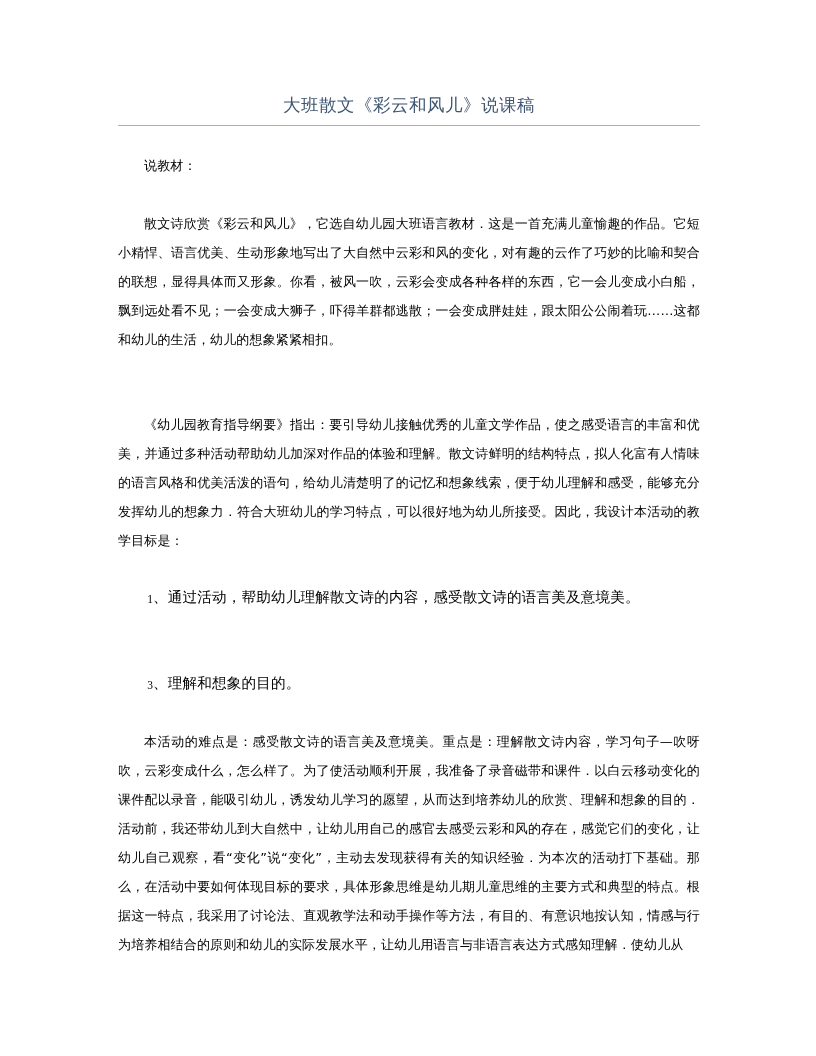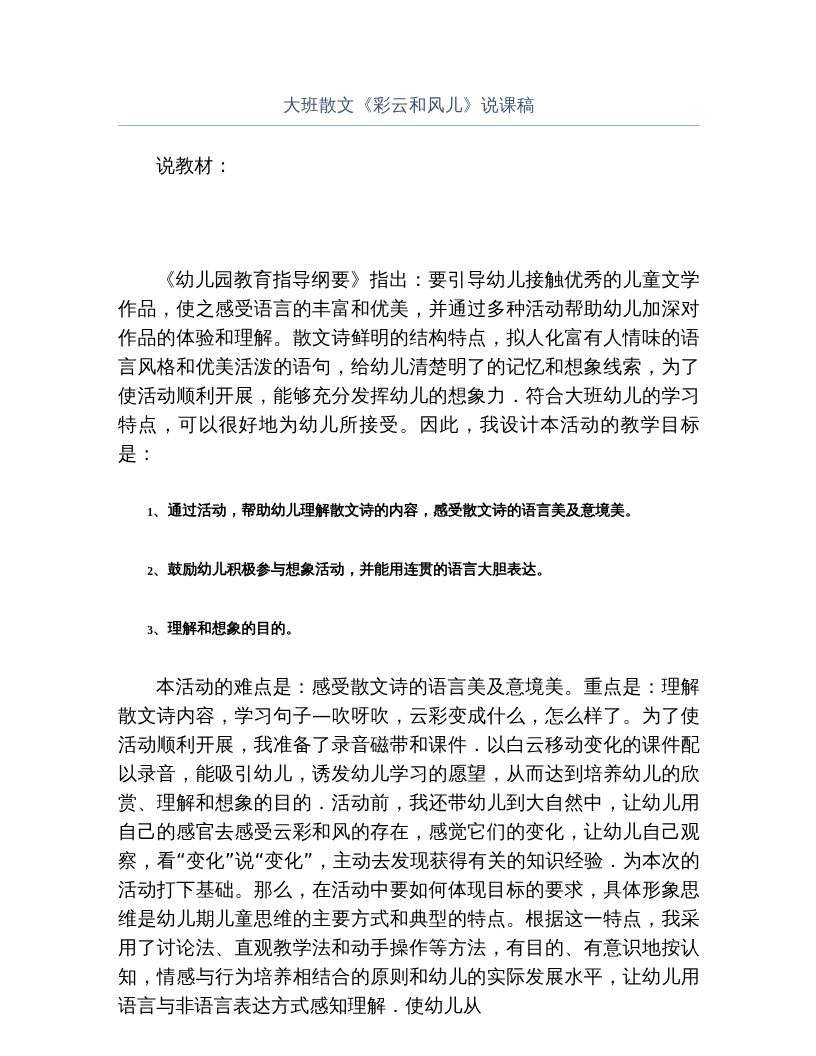--- a/index.html
+++ b/index.html
@@ -37,38 +37,37 @@
     padding-bottom: 7px;
     white-space: nowrap;
   }
   .title-rule {
     height: 0;
     border-top: 1.6px solid #9bb2cd;
     margin-bottom: 25px;
   }
   p.para {
     margin: 0 0 0 0;
-    font-size: 19px;
+    font-size: 13px;
     line-height: 29px;
     text-align: justify;
     text-justify: inter-ideograph;
     letter-spacing: 0.15px;
     color: #000;
   }
   .indent {
     text-indent: 2em;
   }
   .spacer-sm { height: 29px; }
   .list-item {
     font-size: 14.6px;
     line-height: 29px;
     text-indent: 2em;
     letter-spacing: 0.15px;
     margin: 0;
-    font-weight: bold;
   }
   .list-num {
     font-size: 11.5px;
     font-family: "Liberation Serif", "DejaVu Serif", serif;
     vertical-align: -1px;
   }
   .block-gap { height: 27px; }
 </style>
 </head>
 <body>
@@ -78,35 +77,35 @@
   <div class="doc-body">
 
     <div class="doc-title">大班散文《彩云和风儿》说课稿</div>
 
     <div class="title-rule"></div>
 
     <p class="para indent">说教材：</p>
 
     <div class="spacer-sm"></div>
 
+    <p class="para indent">散文诗欣赏《彩云和风儿》，它选自幼儿园大班语言教材．这是一首充满儿童愉趣的作品。它短小精悍、语言优美、生动形象地写出了大自然中云彩和风的变化，对有趣的云作了巧妙的比喻和契合的联想，显得具体而又形象。你看，被风一吹，云彩会变成各种各样的东西，它一会儿变成小白船，飘到远处看不见；一会变成大狮子，吓得羊群都逃散；一会变成胖娃娃，跟太阳公公闹着玩……这都和幼儿的生活，幼儿的想象紧紧相扣。</p>
 
     <div class="block-gap"></div>
 
 
     <div class="spacer-sm"></div>
 
-    <p class="para indent">《幼儿园教育指导纲要》指出：要引导幼儿接触优秀的儿童文学作品，使之感受语言的丰富和优美，并通过多种活动帮助幼儿加深对作品的体验和理解。散文诗鲜明的结构特点，拟人化富有人情味的语言风格和优美活泼的语句，给幼儿清楚明了的记忆和想象线索，为了使活动顺利开展，能够充分发挥幼儿的想象力．符合大班幼儿的学习特点，可以很好地为幼儿所接受。因此，我设计本活动的教学目标是：</p>
+    <p class="para indent">《幼儿园教育指导纲要》指出：要引导幼儿接触优秀的儿童文学作品，使之感受语言的丰富和优美，并通过多种活动帮助幼儿加深对作品的体验和理解。散文诗鲜明的结构特点，拟人化富有人情味的语言风格和优美活泼的语句，给幼儿清楚明了的记忆和想象线索，便于幼儿理解和感受，能够充分发挥幼儿的想象力．符合大班幼儿的学习特点，可以很好地为幼儿所接受。因此，我设计本活动的教学目标是：</p>
 
     <div class="block-gap"></div>
 
     <p class="list-item"><span class="list-num">1</span><span>、</span><span>通过活动，帮助幼儿理解散文诗的内容，感受散文诗的语言美及意境美。</span></p>
 
     <div class="block-gap"></div>
 
-    <p class="list-item"><span class="list-num">2</span><span>、</span><span>鼓励幼儿积极参与想象活动，并能用连贯的语言大胆表达。</span></p>
 
     <div class="block-gap"></div>
 
     <p class="list-item"><span class="list-num">3</span><span>、</span><span>理解和想象的目的。</span></p>
 
     <div class="block-gap"></div>
 
     <p class="para indent">本活动的难点是：感受散文诗的语言美及意境美。重点是：理解散文诗内容，学习句子—吹呀吹，云彩变成什么，怎么样了。为了使活动顺利开展，我准备了录音磁带和课件．以白云移动变化的课件配以录音，能吸引幼儿，诱发幼儿学习的愿望，从而达到培养幼儿的欣赏、理解和想象的目的．活动前，我还带幼儿到大自然中，让幼儿用自己的感官去感受云彩和风的存在，感觉它们的变化，让幼儿自己观察，看“变化”说“变化”，主动去发现获得有关的知识经验．为本次的活动打下基础。那么，在活动中要如何体现目标的要求，具体形象思维是幼儿期儿童思维的主要方式和典型的特点。根据这一特点，我采用了讨论法、直观教学法和动手操作等方法，有目的、有意识地按认知，情感与行为培养相结合的原则和幼儿的实际发展水平，让幼儿用语言与非语言表达方式感知理解．使幼儿从</p>
 
   </div>

